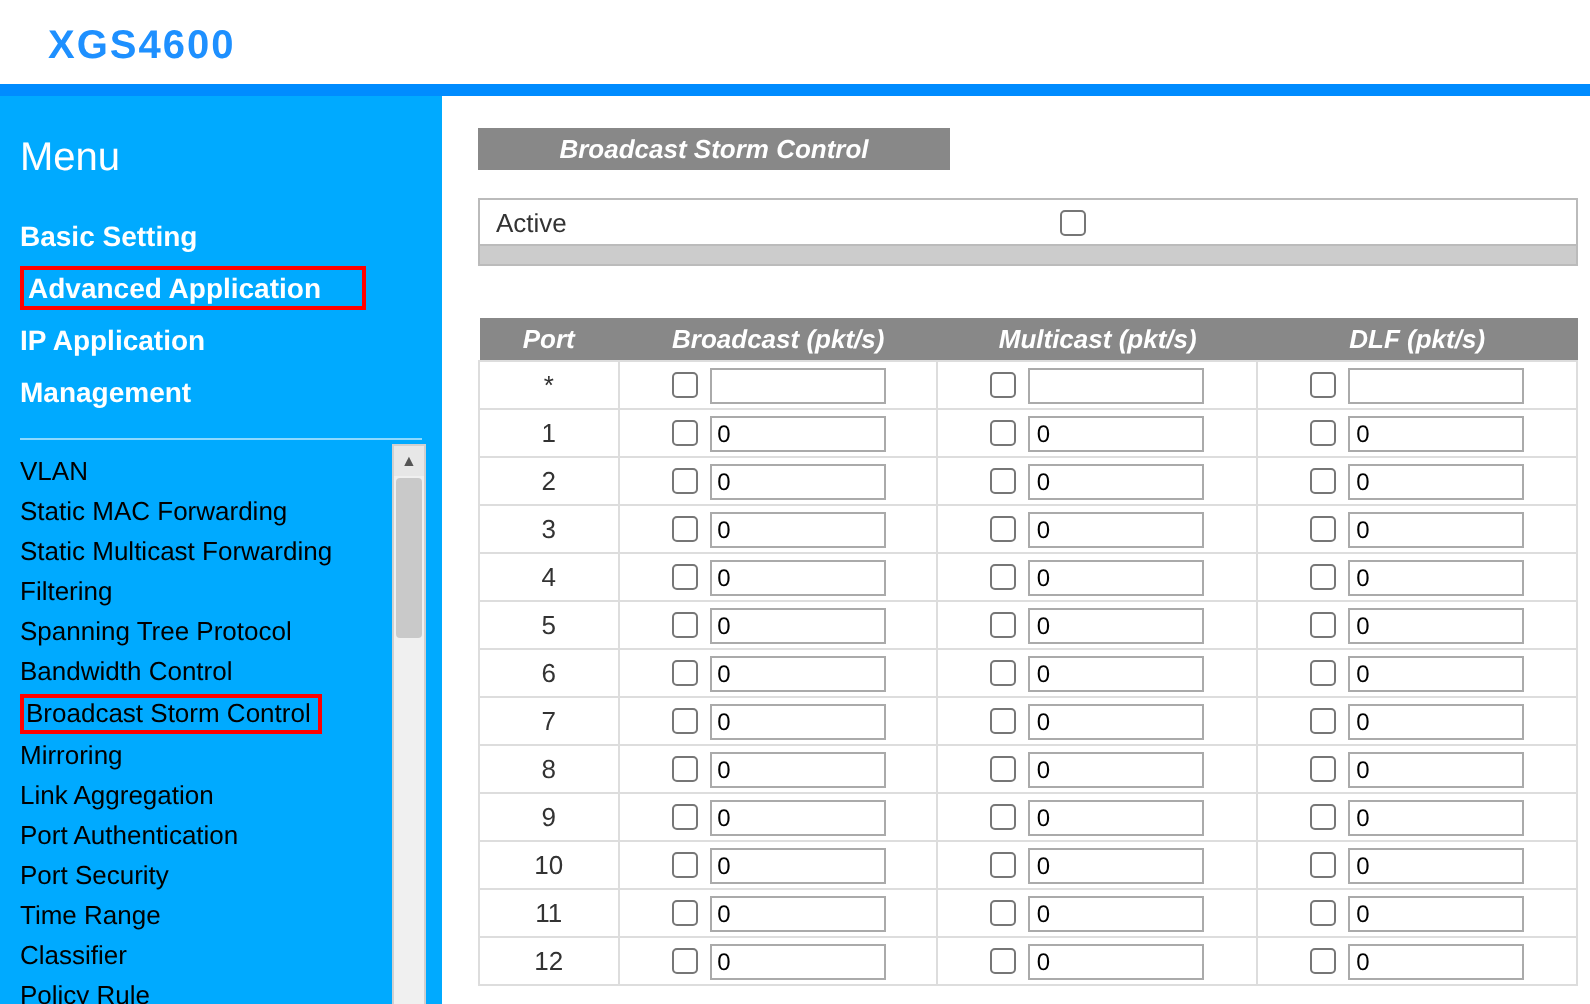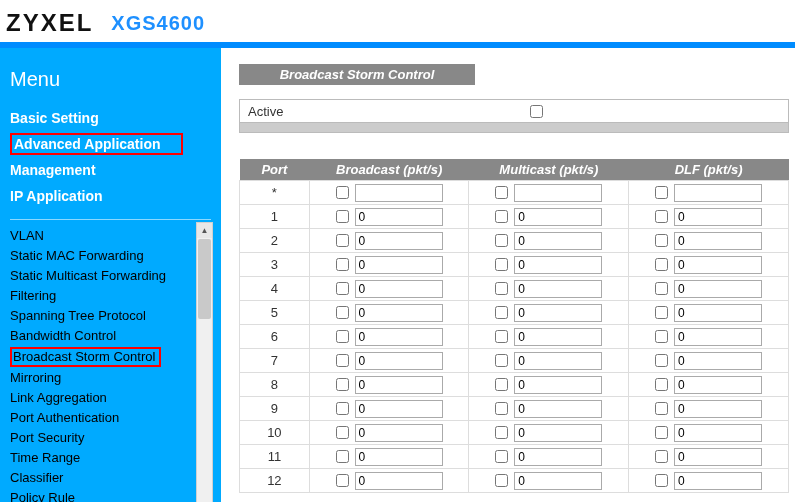--- a/index.html
+++ b/index.html
@@ -200,29 +200,28 @@
   }
   table.grid input[type=checkbox] {
     vertical-align: middle;
   }
   .cell-pair { display:flex; align-items:center; justify-content:center; gap:6px;}
 </style>
 </head>
 <body>
 
 <div class="header">
-  <span class="logo">ZYXEL</span>
   <span class="model">XGS4600</span>
 </div>
 <div class="bluebar"></div>
 
 <div class="container">
   <div class="sidebar">
     <div class="menu-title">Menu</div>
-    <div class="main-nav" id="main-nav"><a href="#">Basic Setting</a><a href="#" class="hl">Advanced Application</a><a href="#">Management</a><a href="#">IP Application</a></div>
+    <div class="main-nav" id="main-nav"><a href="#">Basic Setting</a><a href="#" class="hl">Advanced Application</a><a href="#">IP Application</a><a href="#">Management</a></div>
     <div class="divider"></div>
     <div class="sub-wrap">
       <div class="sub-nav" id="sub-nav"><a href="#">VLAN</a><a href="#">Static MAC Forwarding</a><a href="#">Static Multicast Forwarding</a><a href="#">Filtering</a><a href="#">Spanning Tree Protocol</a><a href="#">Bandwidth Control</a><a href="#" class="hl">Broadcast Storm Control</a><a href="#">Mirroring</a><a href="#">Link Aggregation</a><a href="#">Port Authentication</a><a href="#">Port Security</a><a href="#">Time Range</a><a href="#">Classifier</a><a href="#">Policy Rule</a><a href="#">Queuing Method</a></div>
       <div class="fake-scroll">
         <div class="arrow">▲</div>
         <div class="thumb"></div>
         <div class="arrow down">▼</div>
       </div>
     </div>
   </div>

